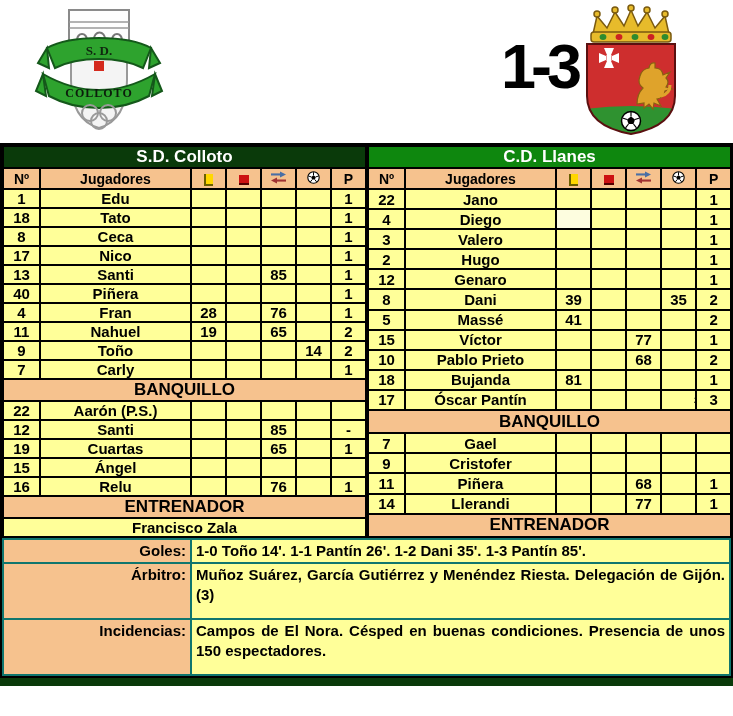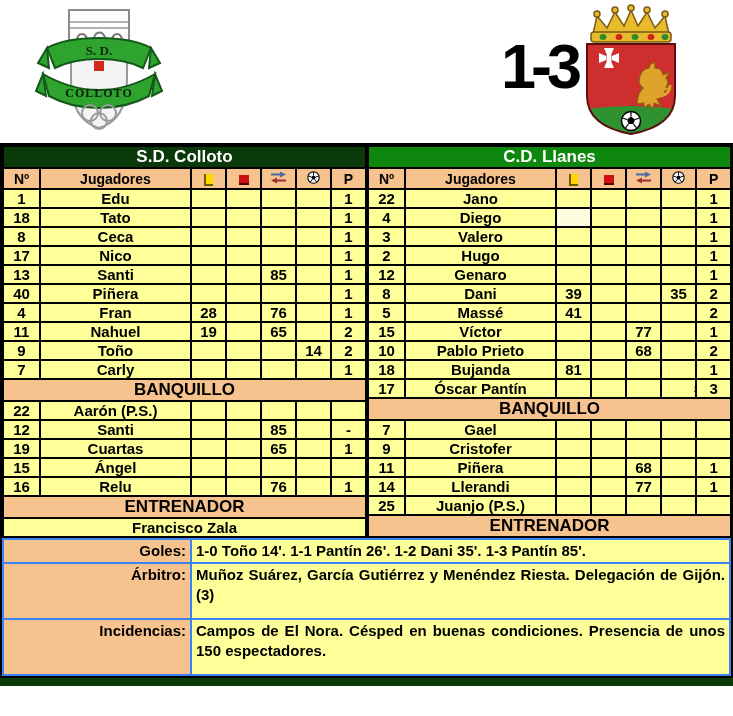--- a/index.html
+++ b/index.html
@@ -34,21 +34,21 @@
   .team-table tr.coach-row td { background:var(--cell,#FFFF99); }
   
   .card { display:inline-block; vertical-align:middle; }
   .ycard { width:9px; height:12px; background:var(--yellow-card,#FFD700);
            border-left:2px solid #6b5f00; border-bottom:2px solid #6b5f00; }
   .rcard { width:10px; height:10px; background:var(--red-card,#CC1111);
            border-bottom:2px solid #550000; }
   
   .footer-table { width:100%; }
   .footer-table td {
-    border:2px solid #3b82f6; padding:1px 4px; font-size:15px;
+    border:2px solid #0f766e; padding:1px 4px; font-size:15px;
     vertical-align:top; line-height:20px;
   }
   .flabel { background:var(--header-row,#F6C28E); text-align:right; }
   .fcontent { background:var(--cell,#FFFF99); text-align:justify; }
   .r-goles td { height:21px; }
   .r-arb td, .r-inc td { height:56px; }
   .bottom-bar { height:8px; background:var(--bottom-bar,#0A3A0A); }
 </style>
 </head>
 <body>
@@ -469,29 +469,20 @@
             </tr>
             <tr>
               <td>14</td>
               <td>Llerandi</td>
               <td></td>
               <td></td>
               <td>77</td>
               <td></td>
               <td>1</td>
             </tr>
-            <tr>
-              <td>25</td>
-              <td>Juanjo (P.S.)</td>
-              <td></td>
-              <td></td>
-              <td></td>
-              <td></td>
-              <td></td>
-            </tr>
             <tr class="section">
               <td colspan="7">ENTRENADOR</td>
             </tr>
           </tbody>
       </table>
 
     </div>
 
     <table class="footer-table">
       <colgroup>

